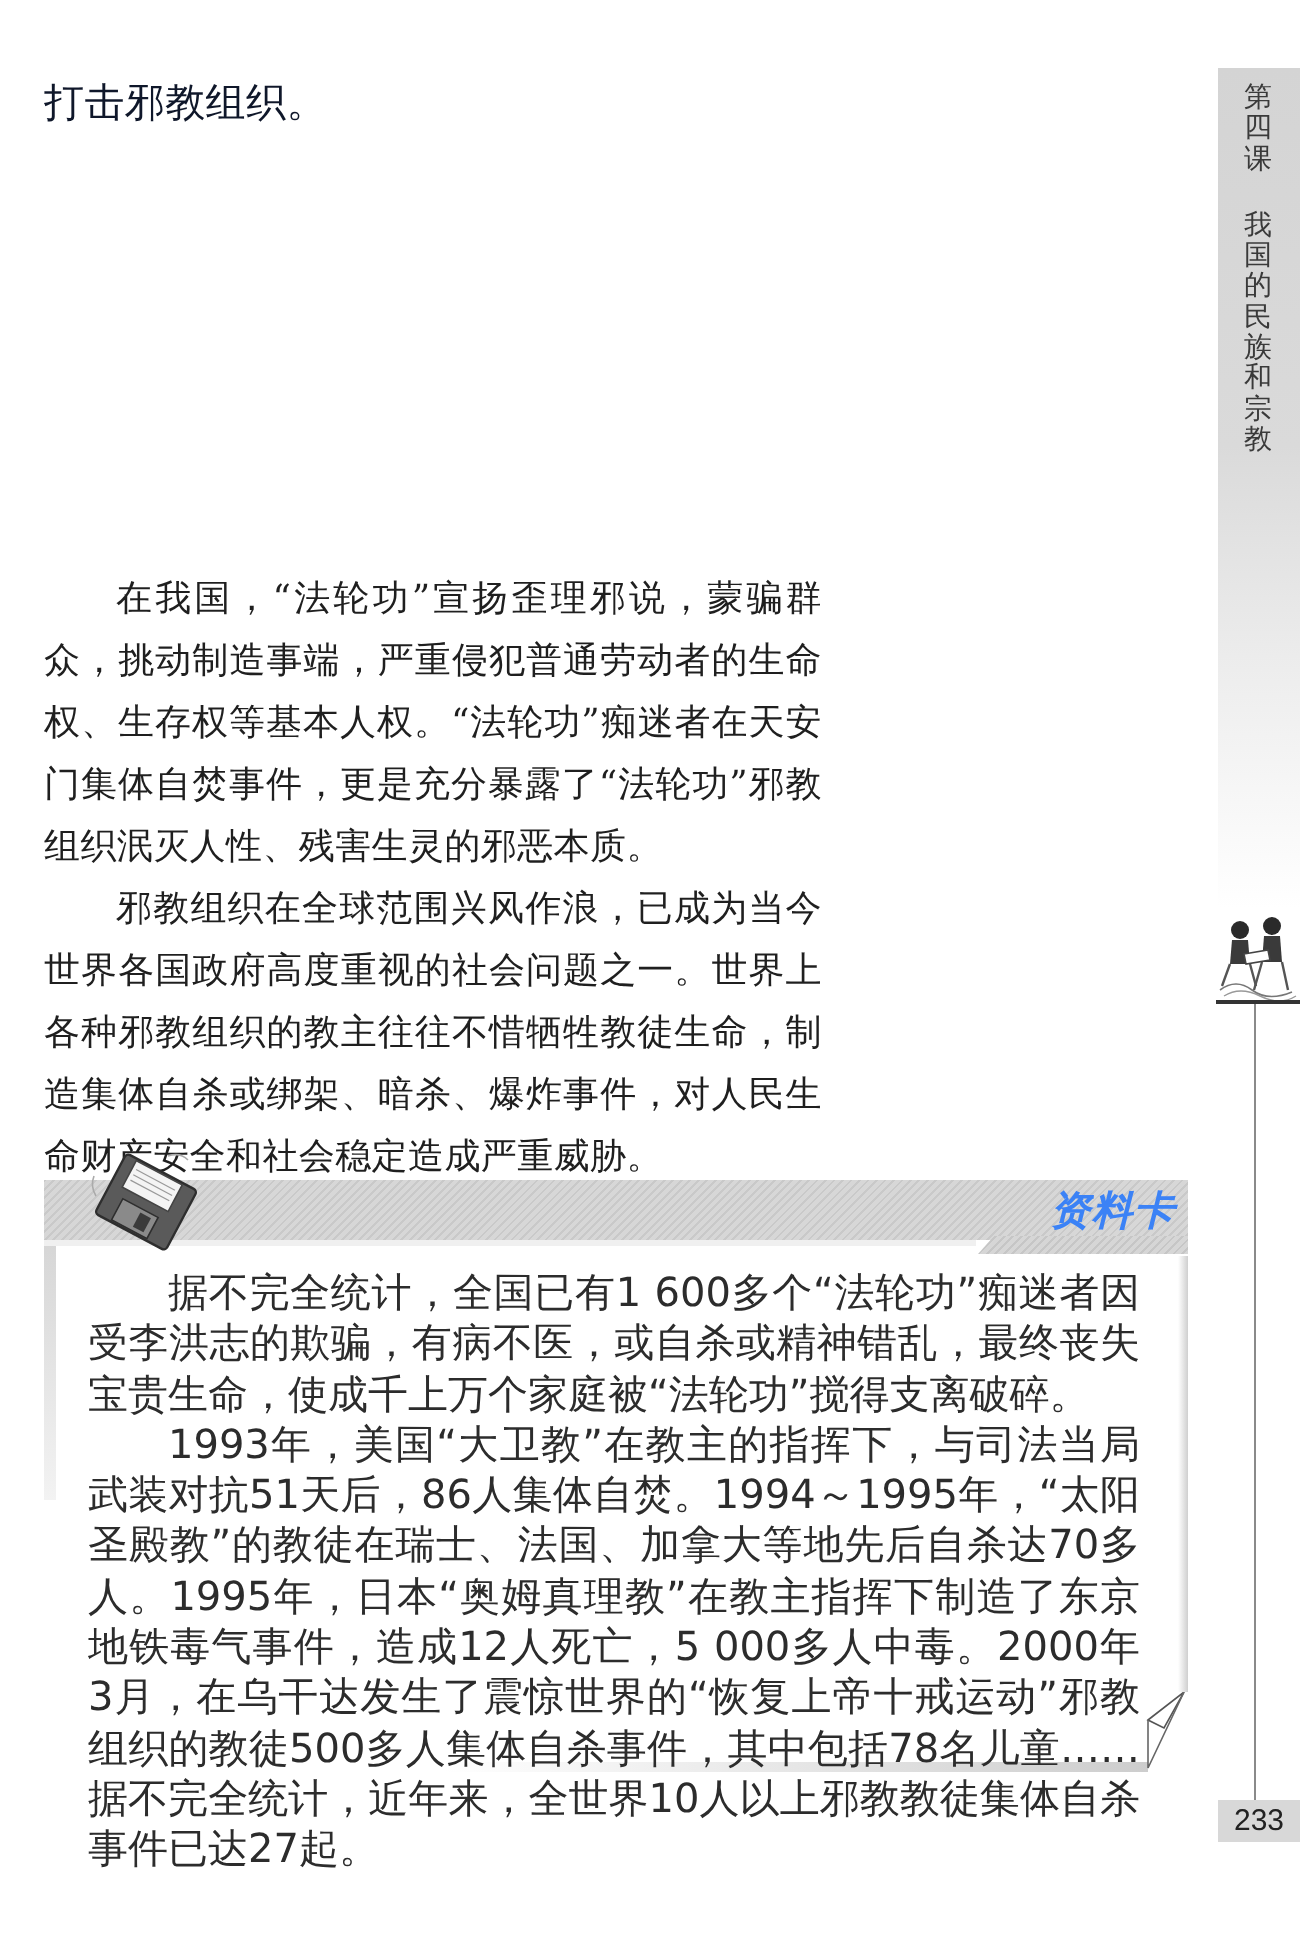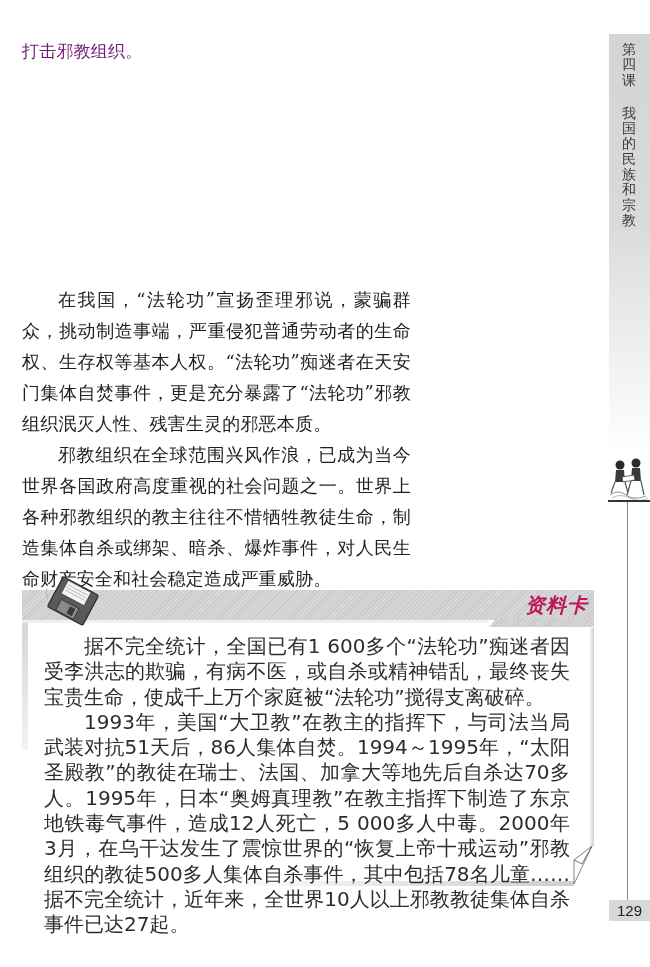--- a/index.html
+++ b/index.html
@@ -13,25 +13,25 @@
       position: relative;
       font-family: "DejaVu Serif", "Liberation Serif", serif;
       color: #2a2a2a;
     }
 
     
     .body-text {
       position: absolute;
       left: 22px;
       width: 389px;
-      font-size: 17px;
+      font-size: 20px;
       line-height: 31.5px;
       letter-spacing: 0.2px;
       text-align: justify;
-      color: #701a75;
+      color: #0f172a;
     }
     .body-text p { text-indent: 2em; }
     .body-text p.no-indent { text-indent: 0; }
 
     #block1 { top: 36px; }
     #block2 { top: 284px; font-size: 18px; line-height: 31px; color: #1f1f1f; }
 
     
     .sidebar-tab {
       position: absolute;
@@ -135,21 +135,21 @@
     .card-title {
       position: absolute;
       right: 6px;
       top: 0px;
       font-family: "DejaVu Sans", "Liberation Sans", sans-serif;
       font-style: italic;
       font-weight: bold;
       font-size: 20px;
       line-height: 30px;
       letter-spacing: 1px;
-      color: #be185d;
+      color: #3b82f6;
     }
     .floppy-icon {
       position: absolute;
       left: 22px;
       top: -14px;
       width: 58px;
       height: 50px;
     }
     .card-right-edge {
       position: absolute;
@@ -217,21 +217,21 @@
     <path d="M26 13 L34 13 L35 26 L25 26 Z" fill="#3a3a3a"></path>
     <path d="M25 26 L21 40 M35 26 L38 40" stroke="#555" stroke-width="1.2" fill="none"></path>
 
     <path d="M16 22 L28 20 L29 25 L17 27 Z" fill="#ffffff" stroke="#444" stroke-width="0.8"></path>
     <path d="M4 40 Q12 34 20 40 T40 41" stroke="#777" stroke-width="0.8" fill="none"></path>
     <path d="M6 43 Q14 38 24 43 T42 43" stroke="#999" stroke-width="0.7" fill="none"></path>
   </svg>
 </div>
 <div class="sidebar-hrule"></div>
 <div class="sidebar-vrule"></div>
-<div class="page-number">129</div>
+<div class="page-number">233</div>
 
 <div class="card">
   <div class="card-left-edge"></div>
   <div class="card-header"></div>
   <div class="card-header-step"></div>
   <div class="card-header-underline"></div>
   <span class="card-title">资料卡</span>
 
   <div class="floppy-icon">
     <svg width="58" height="50" viewBox="0 0 58 50">

